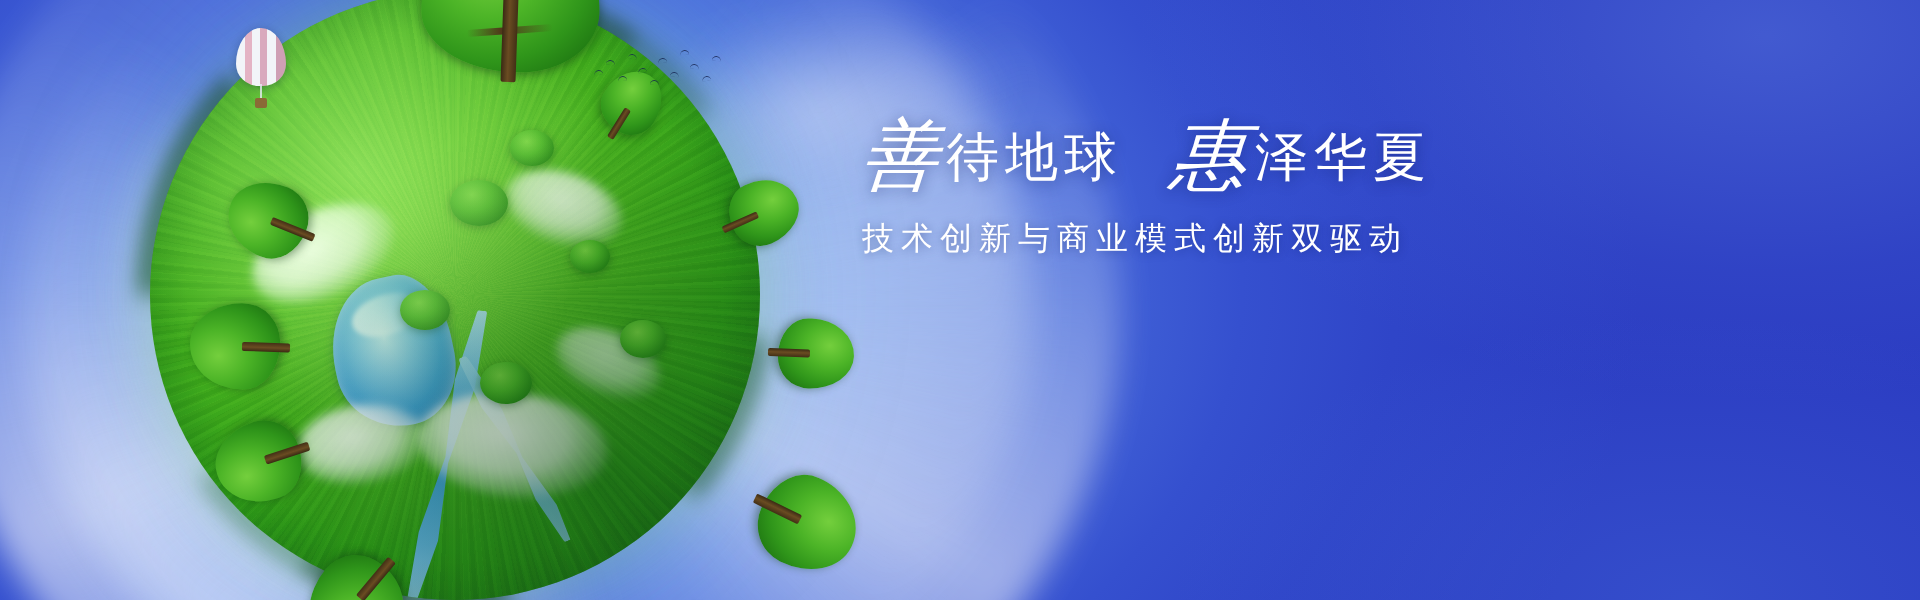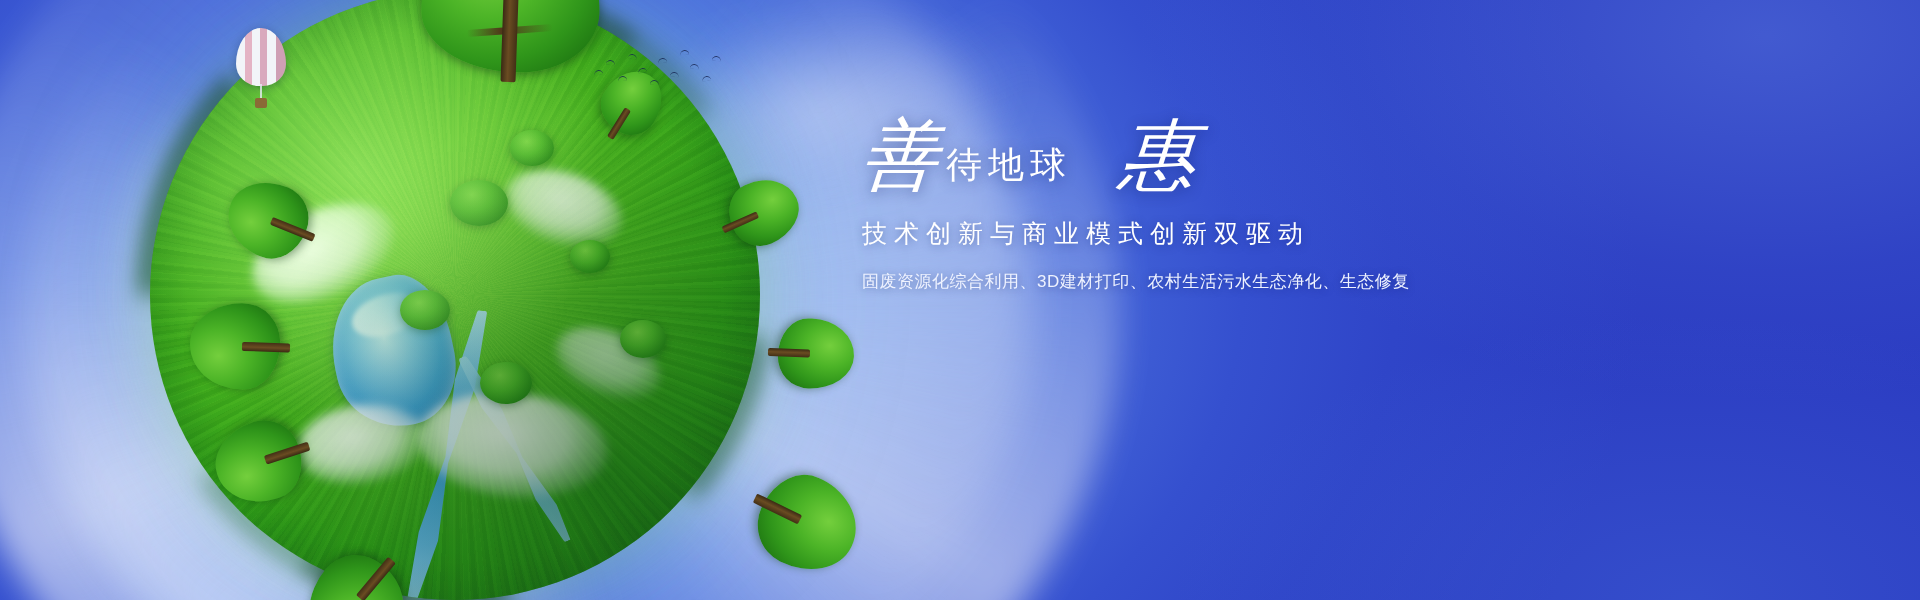--- a/index.html
+++ b/index.html
@@ -316,32 +316,32 @@
     font-family:"Liberation Serif","DejaVu Serif",serif;
     font-size:76px;
     line-height:.94;
     font-weight:400;
     font-style:italic;
     letter-spacing:0;
     transform:skewX(-4deg);
   }
   .hl-rest {
     font-family:Liberation Sans, sans-serif;
-    font-size:36px;
+    font-size:53px;
     line-height:1;
     font-weight:400;
     letter-spacing:6px;
     padding-bottom:8px;
     margin-left:8px;
   }
   .hl-gap { width:48px; }
 
   .subtitle {
     margin-top:26px;
-    font-size:25px;
+    font-size:32px;
     color:#ffffff;
     letter-spacing:7px;
     font-weight:400;
     text-shadow:0 1px 10px rgba(10,24,90,.4);
   }
   .desc {
     margin-top:20px;
     font-size:17px;
     color:#eef2ff;
     letter-spacing:.5px;
@@ -473,22 +473,22 @@
   <div class="content">
 
     <div class="headline">
       <span class="hl-group">
         <span class="hl-big">善</span>
         <span class="hl-rest">待地球</span>
       </span>
       <span class="hl-gap"></span>
       <span class="hl-group">
         <span class="hl-big">惠</span>
+        <span class="hl-rest">泽华夏</span>
       </span>
     </div>
 
     <div class="subtitle">技术创新与商业模式创新双驱动</div>
 
-    <div class="desc">固废资源化综合利用、3D建材打印、农村生活污水生态净化、生态修复</div>
 
 
   </div>
 </div>
 
 </body></html>

